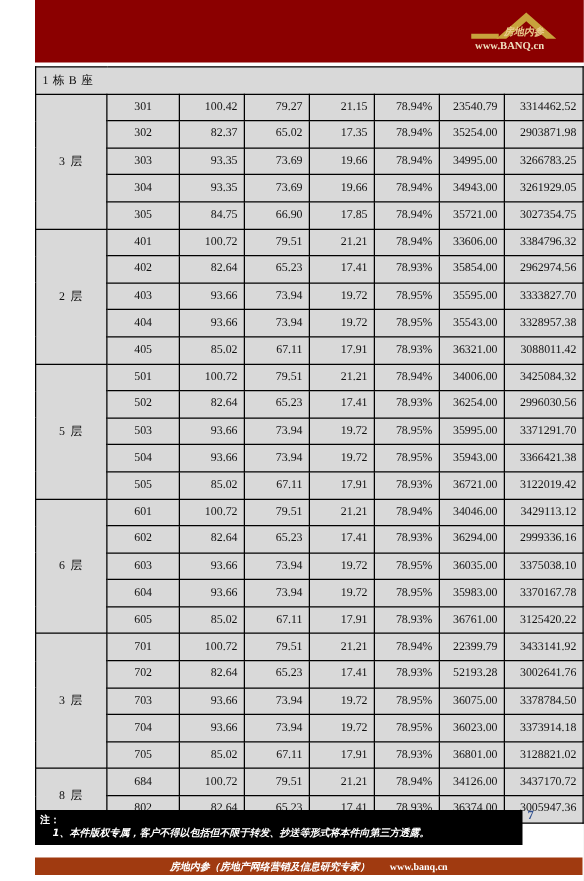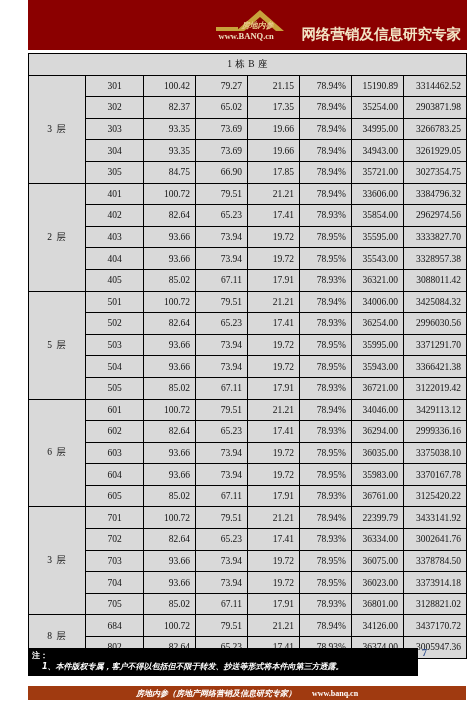--- a/index.html
+++ b/index.html
@@ -89,21 +89,21 @@
     border: 1px solid #000000;
     background: #d9d9d9;
     font-size: 9.5px;
     color: #111111;
     height: 20.6px;
     padding: 0 5px;
     white-space: nowrap;
     overflow: hidden;
   }
   td.title-cell {
-    text-align: center;
+    text-align: left;
     font-size: 9.5px;
     letter-spacing: 0.5px;
     height: 17px;
     margin-top: 20px;
   }
   td.floor-cell {
     text-align: center;
     letter-spacing: 1px;
   }
   td.unit-cell { text-align: center; }
@@ -182,21 +182,20 @@
 <div class="header-band">
   <div class="logo-wrap">
     <div class="logo-mark">
       <svg width="86" height="42" viewBox="0 0 86 42" xmlns="http://www.w3.org/2000/svg" aria-hidden="true">
         <path d="M6 26 L22 26 L46 5 L70 26 L62 26 L46 12 L30 26 Z" fill="#C8A23C"></path>
         <rect x="2" y="22" width="22" height="4" fill="#C8A23C"></rect>
       </svg>
     </div>
     <div class="logo-cn-small">房地内参</div>
     <div class="logo-url">www.BANQ.cn</div>
-    <div class="logo-tagline">网络营销及信息研究专家</div>
   </div>
 </div>
 
 <div class="table-wrap">
   <table class="data">
     <colgroup>
       <col style="width:57px">
       <col style="width:58px">
       <col style="width:52px">
       <col style="width:52px">
@@ -209,21 +208,21 @@
       <tr>
         <td class="title-cell" colspan="8">1 栋 B 座</td>
       </tr>
     <tr>
           <td class="floor-cell" rowspan="5">3 层</td>
           <td class="unit-cell">301</td>
           <td class="num-cell">100.42</td>
           <td class="num-cell">79.27</td>
           <td class="num-cell">21.15</td>
           <td class="num-cell">78.94%</td>
-          <td class="num-cell">15190.89</td>
+          <td class="num-cell">23540.79</td>
           <td class="num-cell">3314462.52</td>
         </tr>
         <tr>
           <td class="unit-cell">302</td>
           <td class="num-cell">82.37</td>
           <td class="num-cell">65.02</td>
           <td class="num-cell">17.35</td>
           <td class="num-cell">78.94%</td>
           <td class="num-cell">35254.00</td>
           <td class="num-cell">2903871.98</td>
@@ -402,21 +401,21 @@
           <td class="num-cell">78.94%</td>
           <td class="num-cell">22399.79</td>
           <td class="num-cell">3433141.92</td>
         </tr>
         <tr>
           <td class="unit-cell">702</td>
           <td class="num-cell">82.64</td>
           <td class="num-cell">65.23</td>
           <td class="num-cell">17.41</td>
           <td class="num-cell">78.93%</td>
-          <td class="num-cell">36334.00</td>
+          <td class="num-cell">52193.28</td>
           <td class="num-cell">3002641.76</td>
         </tr>
         <tr>
           <td class="unit-cell">703</td>
           <td class="num-cell">93.66</td>
           <td class="num-cell">73.94</td>
           <td class="num-cell">19.72</td>
           <td class="num-cell">78.95%</td>
           <td class="num-cell">36075.00</td>
           <td class="num-cell">3378784.50</td>

